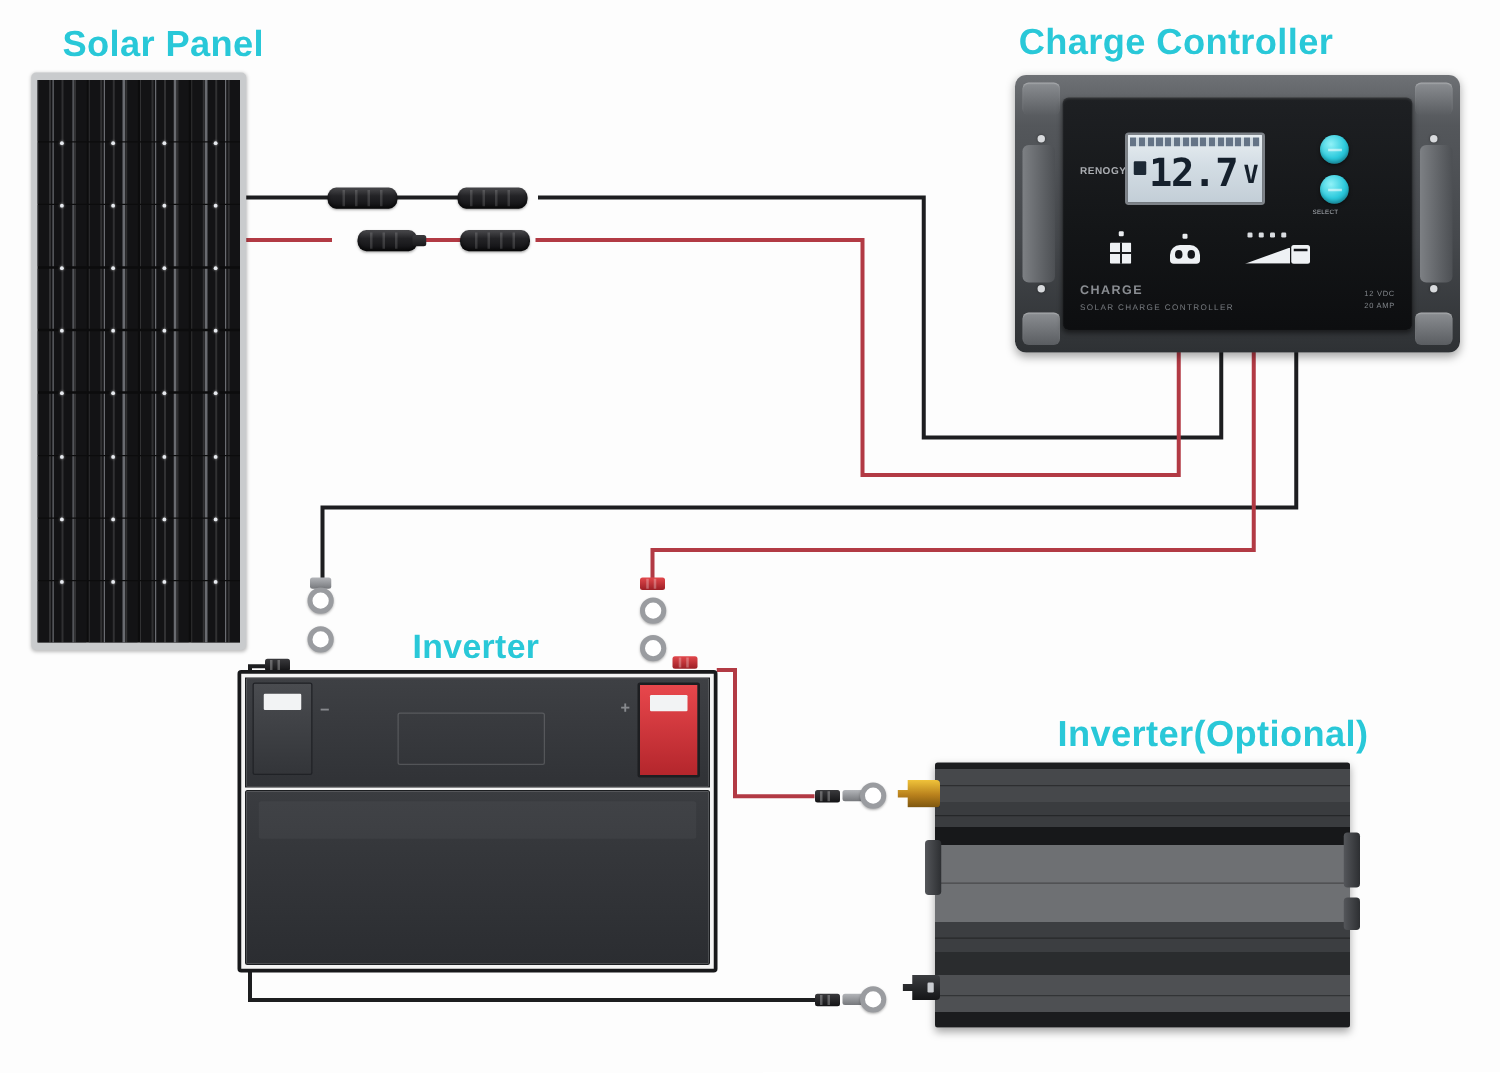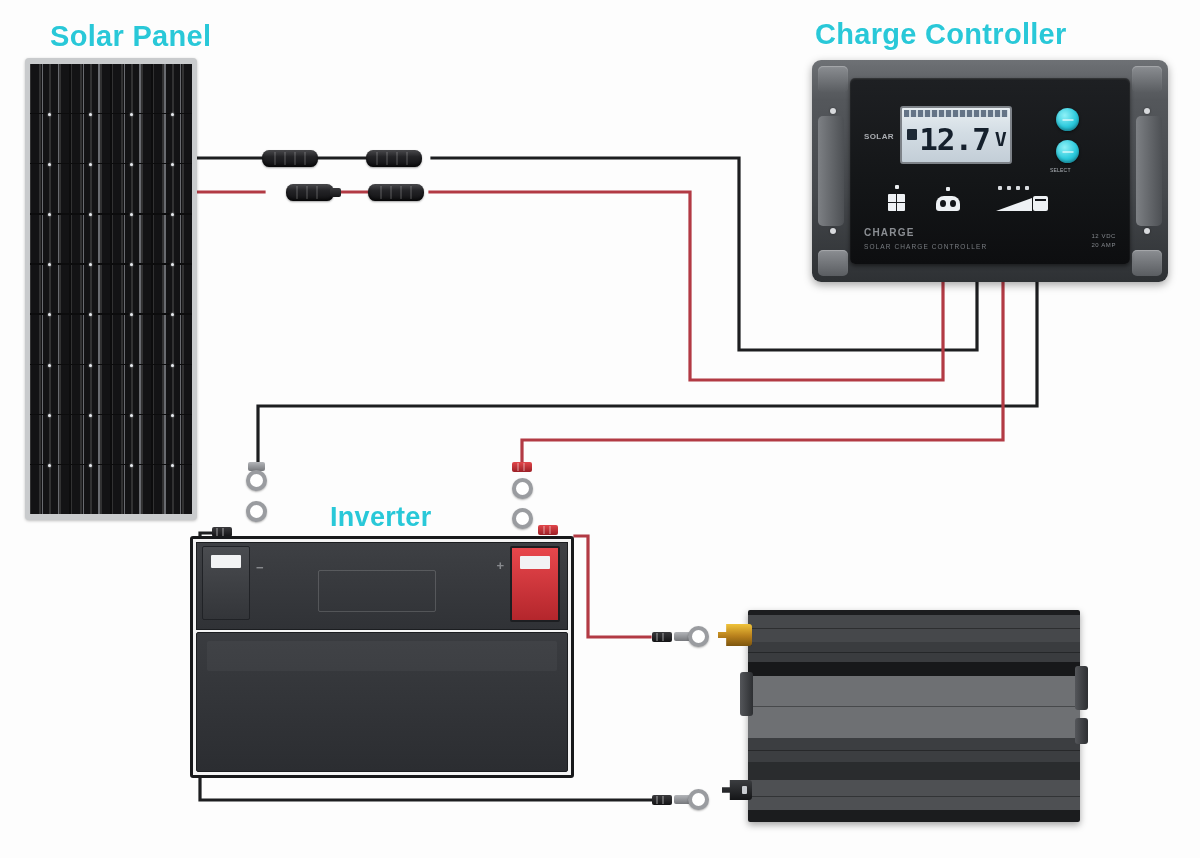--- a/index.html
+++ b/index.html
@@ -355,20 +355,21 @@
 
       <path stroke="#b23a44" stroke-width="3.2" d="M575,536 L588,536 L588,637 L650,637"></path>
 
       <path stroke="#1d1e20" stroke-width="3.2" d="M212,533 L200,533 L200,800 L652,800"></path>
     </g>
   </svg>
 
   <div class="label" id="lbl-panel">Solar Panel</div>
   <div class="label" id="lbl-controller">Charge Controller</div>
   <div class="label" id="lbl-battery">Inverter</div>
+  <div class="label" id="lbl-inverter">Inverter(Optional)</div>
 
   <div id="solar-panel">
     <div id="panel-cells" style="grid-template-columns: repeat(4, 1fr); grid-template-rows: repeat(9, 1fr);">
         <div class="pcell"></div>
         <div class="pcell"></div>
         <div class="pcell"></div>
         <div class="pcell"></div>
         <div class="pcell">
           <span class="pdot"></span>
         </div>
@@ -506,21 +507,21 @@
     <div class="cc-corner" style="right:6px;bottom:6px;"></div>
     <div class="cc-bracket" style="left:6px;top:56px;"></div>
     <div class="cc-bracket" style="right:6px;top:56px;"></div>
     <div class="cc-screw" style="left:18px;top:48px;"></div>
     <div class="cc-screw" style="right:18px;top:48px;"></div>
     <div class="cc-screw" style="left:18px;bottom:48px;"></div>
     <div class="cc-screw" style="right:18px;bottom:48px;"></div>
 
     <div id="cc-face">
 
-      <div id="cc-brand">SOLAR</div>
+      <div id="cc-brand">RENOGY</div>
 
       <div id="cc-lcd">
         <div id="cc-lcd-top"></div>
         <div id="cc-lcd-icon"></div>
         <div id="cc-lcd-value">
           <span id="cc-voltage">12.7</span>
           <span id="cc-unit">V</span>
         </div>
       </div>
 

